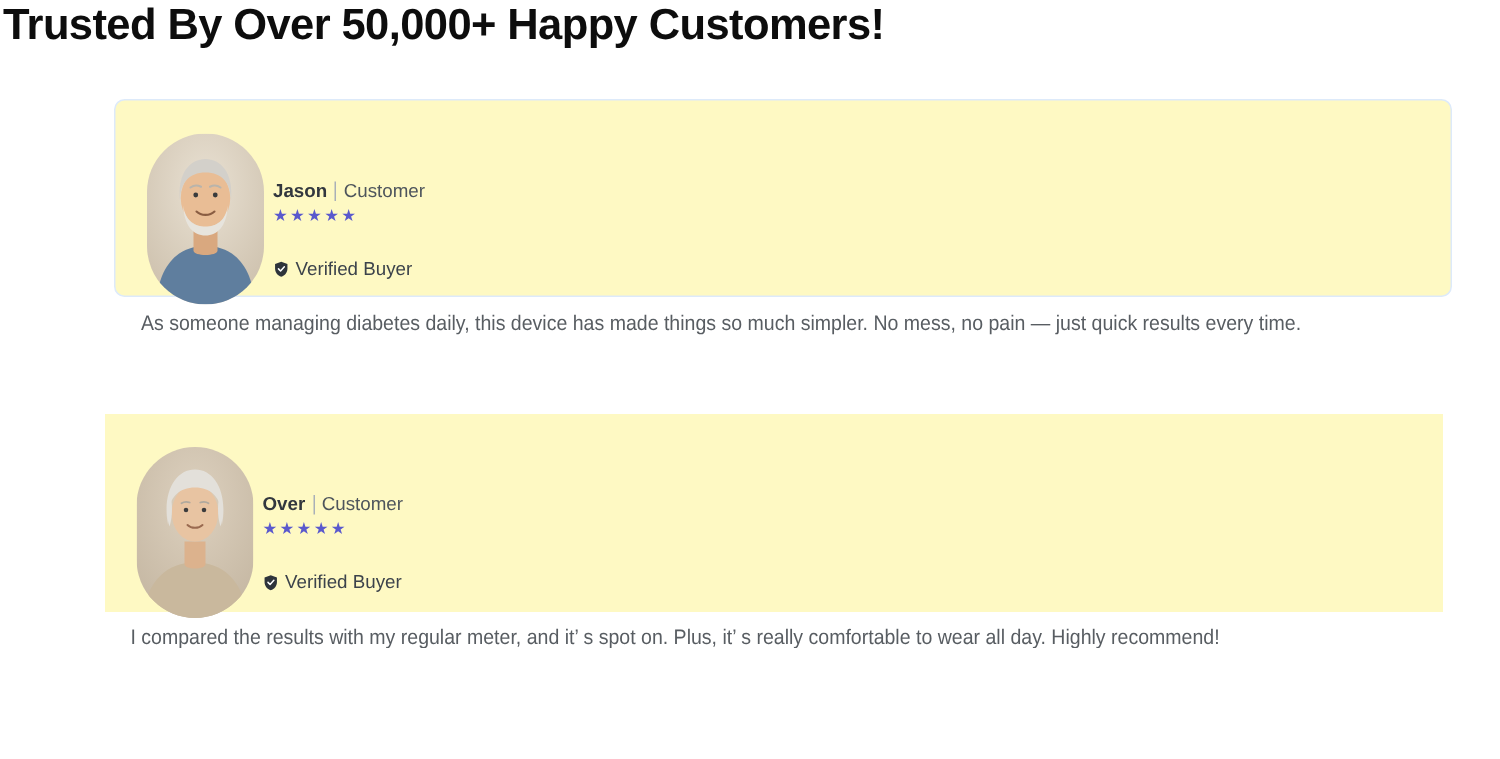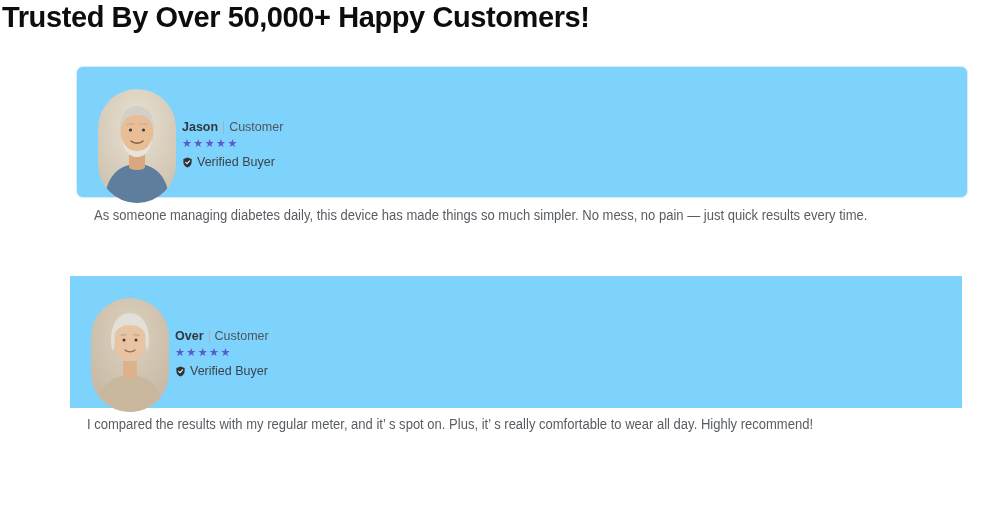--- a/index.html
+++ b/index.html
@@ -20,21 +20,21 @@
     font-size: 29px;
     line-height: 38px;
     font-weight: 800;
     letter-spacing: -0.4px;
     color: #0d0d0d;
   }
   .card {
     position: absolute;
     width: 892px;
     height: 132px;
-    background: #7dd3fc;
+    background: #fef9c3;
   }
   .card.bordered {
     border: 1px solid #ddeafa;
     border-radius: 7px;
   }
   .card-1 { left: 76px; top: 66px; }
   .card-2 { left: 70px; top: 276px; }
   .avatar {
     position: absolute;
     left: 21px;
@@ -51,21 +51,21 @@
   .divider { width: 1px; height: 13px; background: #a9b0b8; margin: 0 5px; }
   .role { color: #4e555c; }
   .stars {
     margin-top: 3px;
     font-family: "DejaVu Sans", sans-serif;
     font-size: 11px;
     line-height: 12px;
     letter-spacing: 1.5px;
     color: #5a59cd;
   }
-  .verified-row { margin-top: 5px; display: flex; align-items: center; gap: 4px; font-size: 12.5px; color: #3c434b; }
+  .verified-row { margin-top: 22px; display: flex; align-items: center; gap: 4px; font-size: 12.5px; color: #3c434b; }
   .shield { display: inline-flex; }
   .review {
     position: absolute;
     left: 17px;
     top: 140px;
     margin: 0;
     font-size: 14px;
     line-height: 17px;
     color: #585d62;
     white-space: nowrap;

